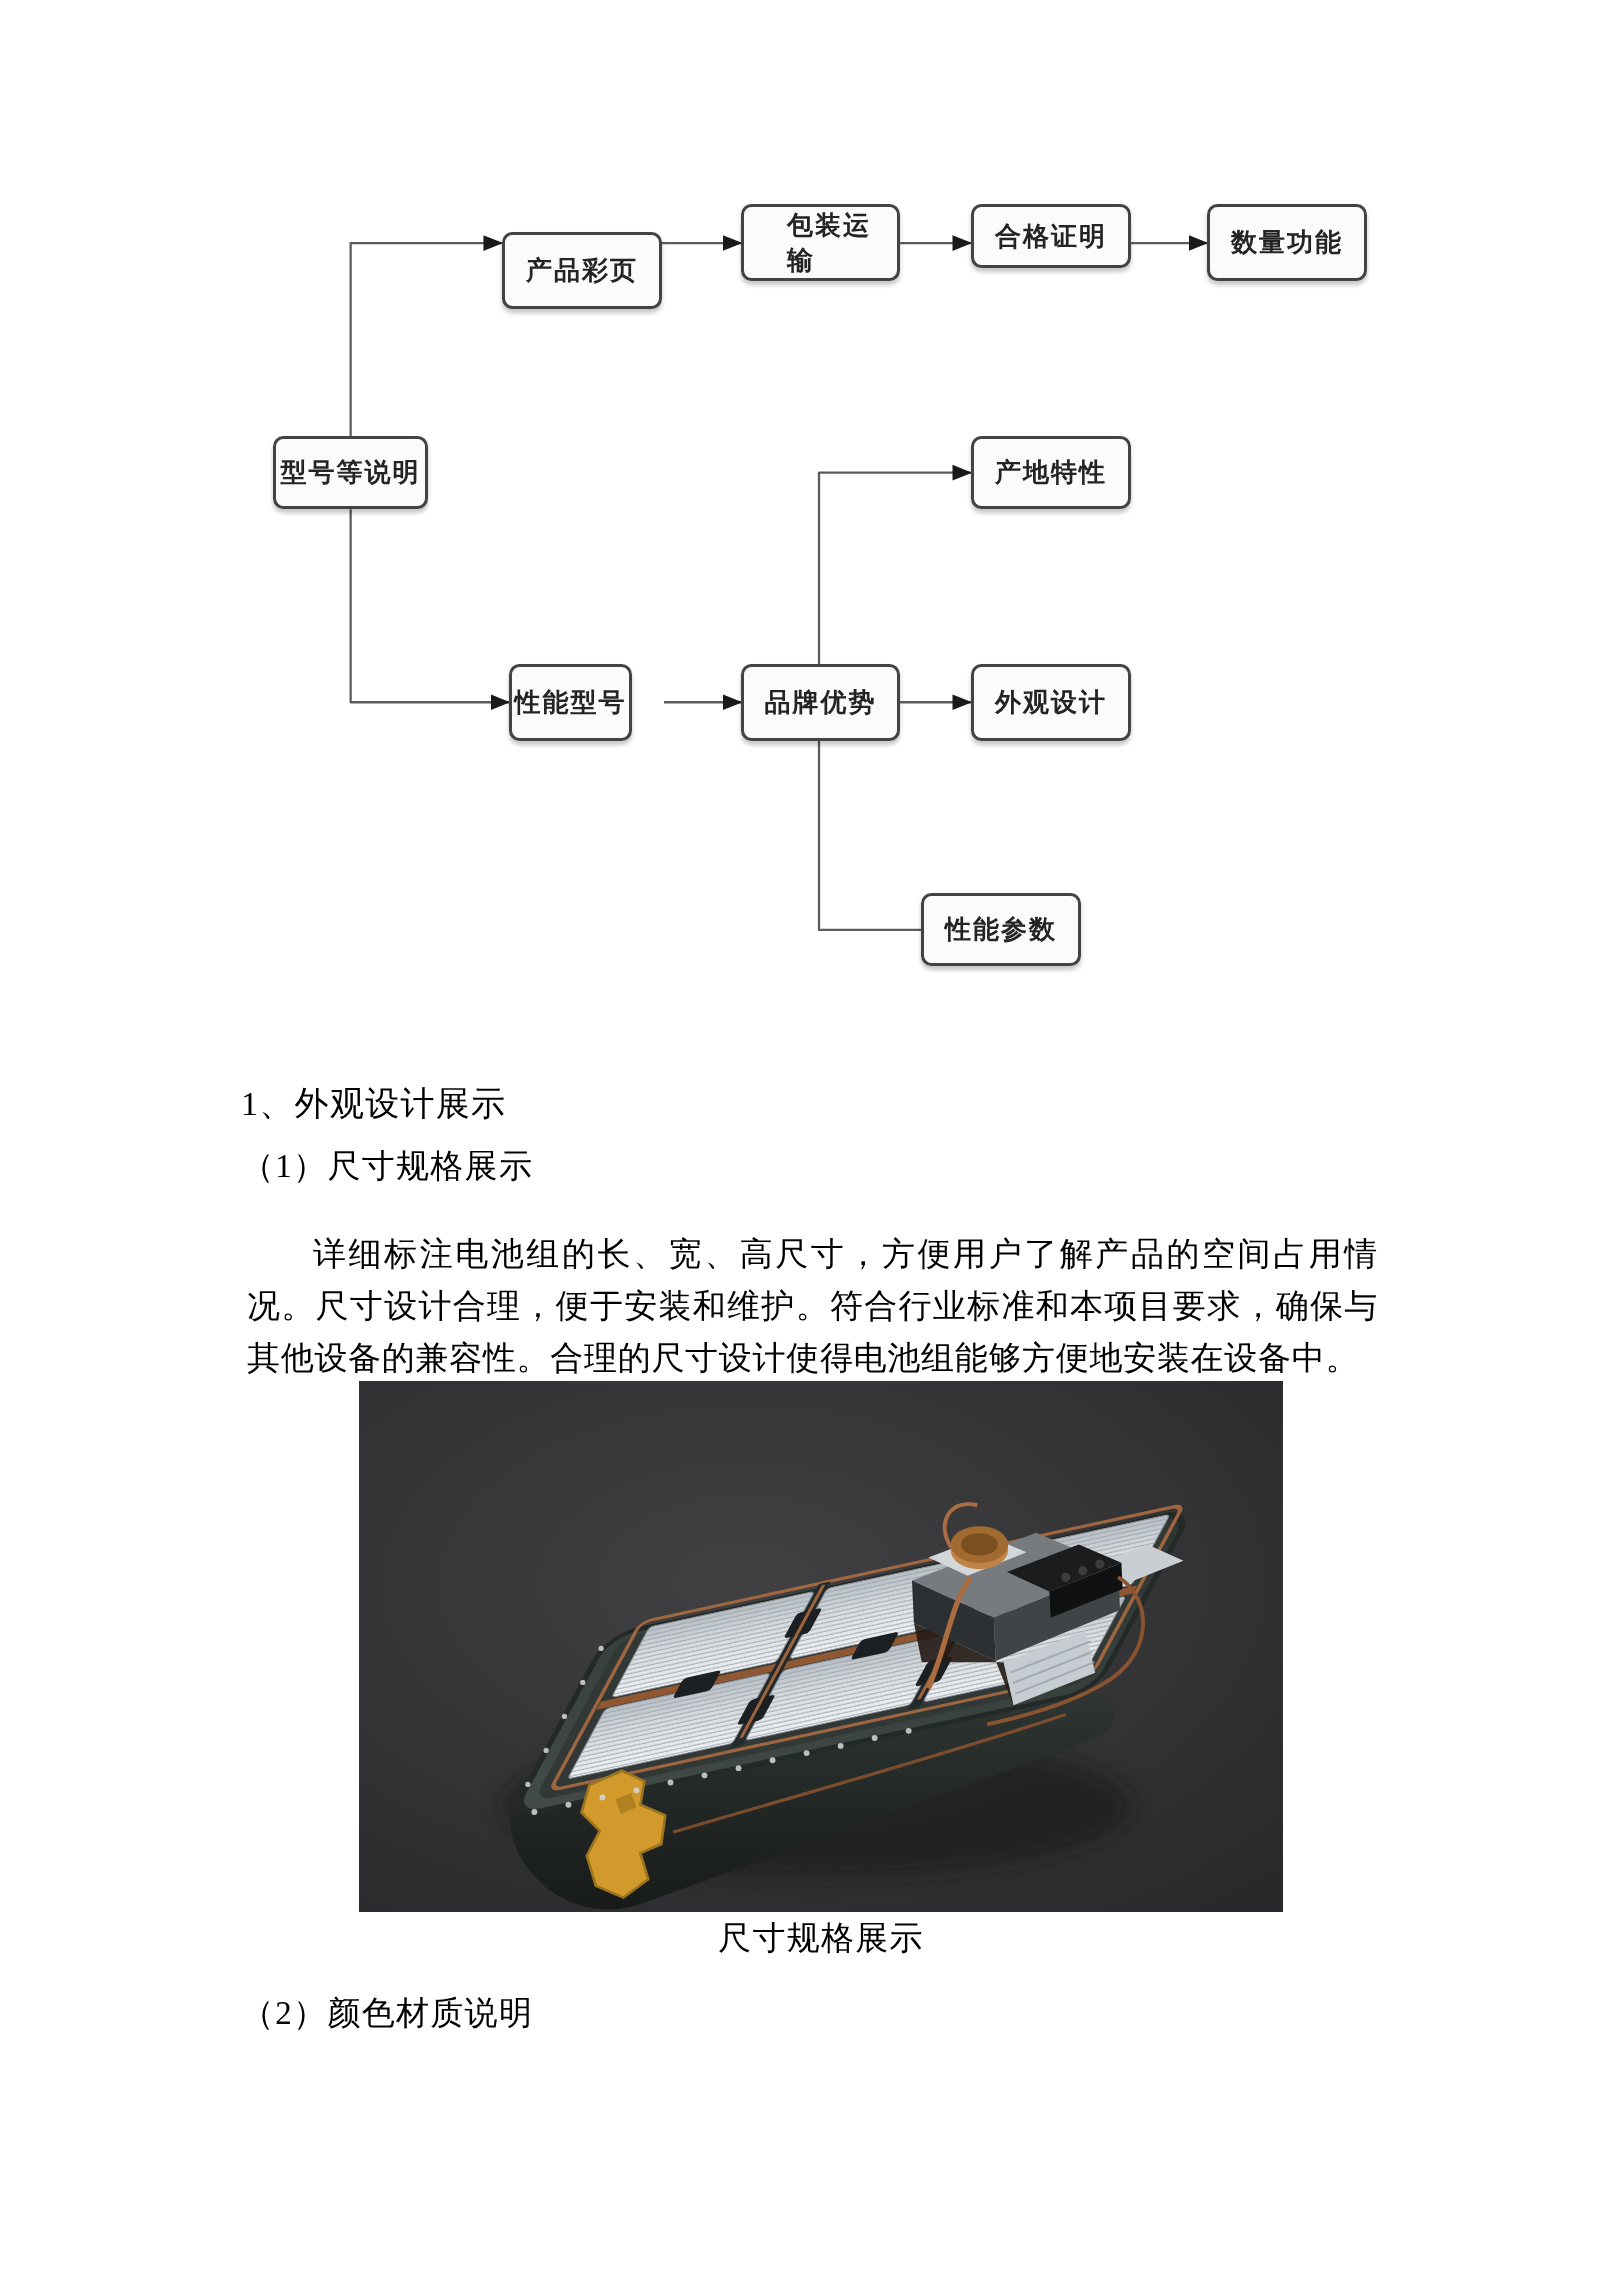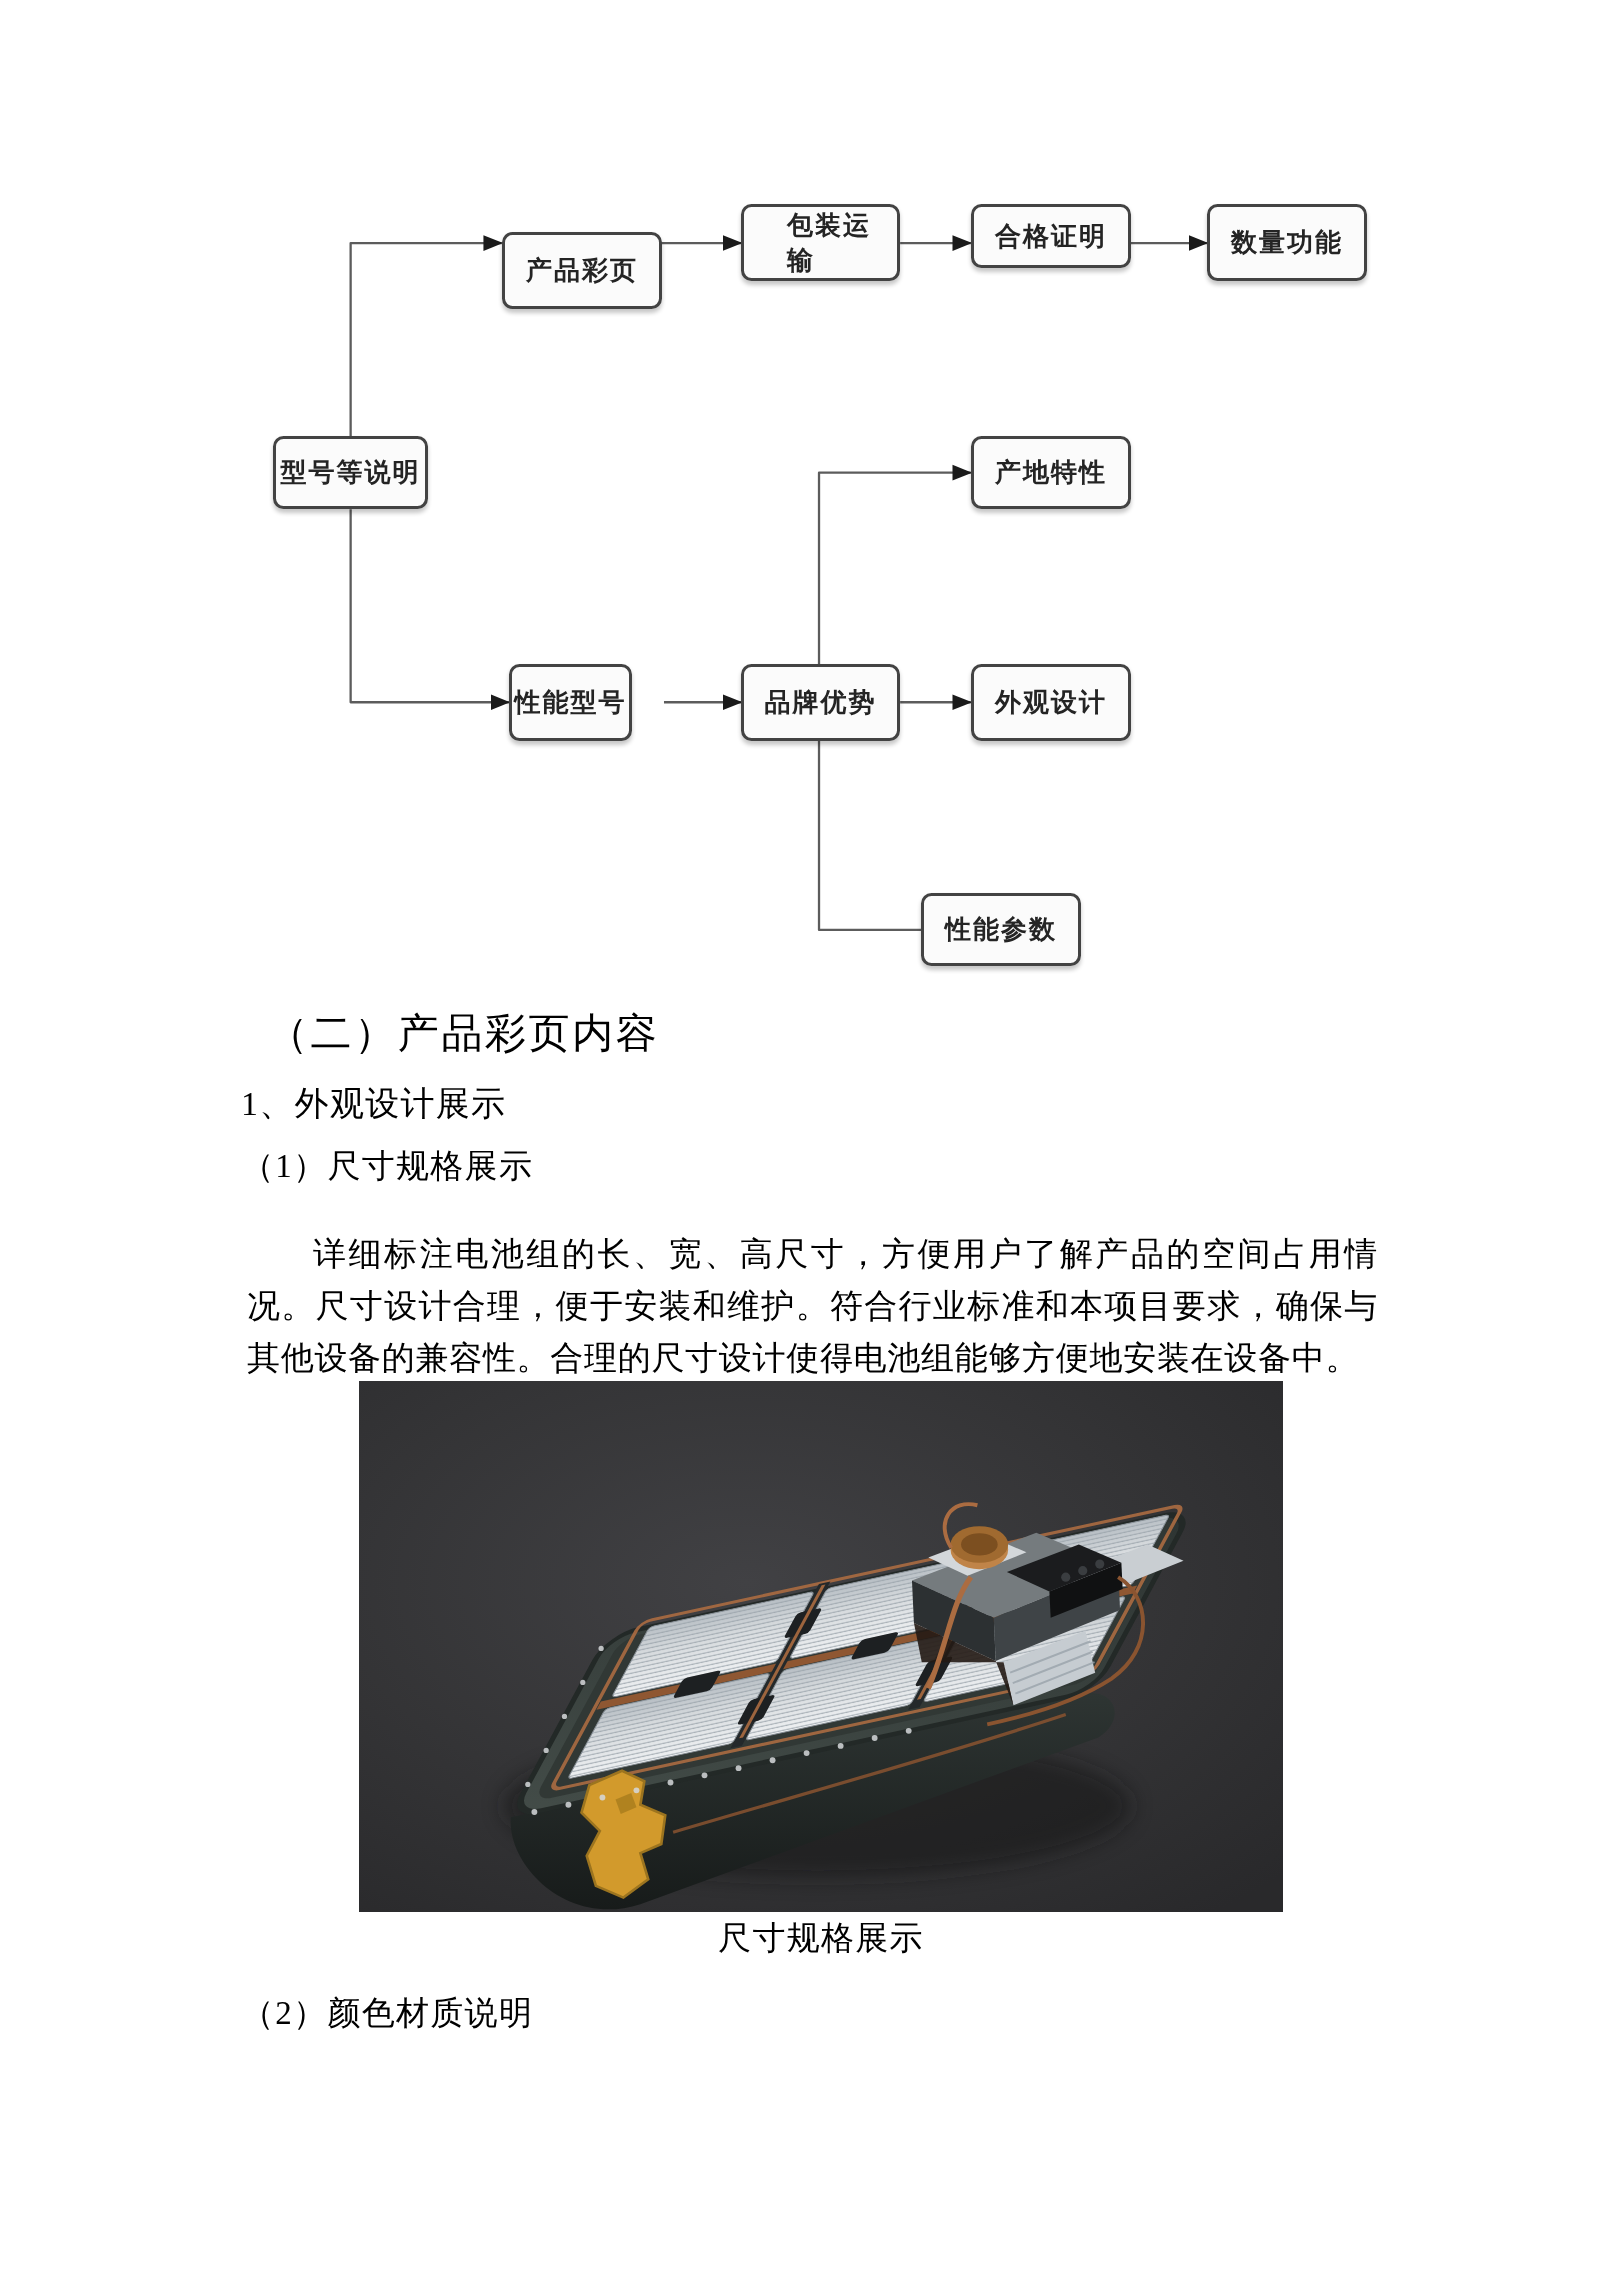--- a/index.html
+++ b/index.html
@@ -82,21 +82,20 @@
         <div class="flow-node" style="left: 971px; top: 204px; width: 160px; height: 64px;">合格证明</div>
         <div class="flow-node" style="left: 1207px; top: 204px; width: 160px; height: 77px; text-align: center;">数量功能</div>
         <div class="flow-node" style="left: 971px; top: 436px; width: 160px; height: 73px;">产地特性</div>
         <div class="flow-node" style="left: 509px; top: 664px; width: 123px; height: 77px; text-align: center;">性能型号</div>
         <div class="flow-node" style="left: 741px; top: 664px; width: 159px; height: 77px;">品牌优势</div>
         <div class="flow-node" style="left: 971px; top: 664px; width: 160px; height: 77px;">外观设计</div>
         <div class="flow-node" style="left: 921px; top: 893px; width: 160px; height: 73px;">性能参数</div>
       </div>
   </div>
 
-  <div class="doc-text section-heading">（二）产品彩页内容</div>
   <div class="doc-text sub-heading-1">1、外观设计展示</div>
   <div class="doc-text sub-heading-2">（1）尺寸规格展示</div>
   <p class="body-paragraph">详细标注电池组的长、宽、高尺寸，方便用户了解产品的空间占用情况。尺寸设计合理，便于安装和维护。符合行业标准和本项目要求，确保与其他设备的兼容性。合理的尺寸设计使得电池组能够方便地安装在设备中。</p>
 
   <div class="figure-wrap">
     <svg viewBox="0 0 1412 812" preserveAspectRatio="none">
       <defs>
         <radialGradient id="bgG" cx="42%" cy="38%" r="80%">
           <stop offset="0%" stop-color="#414144"></stop>
           <stop offset="55%" stop-color="#343436"></stop>

